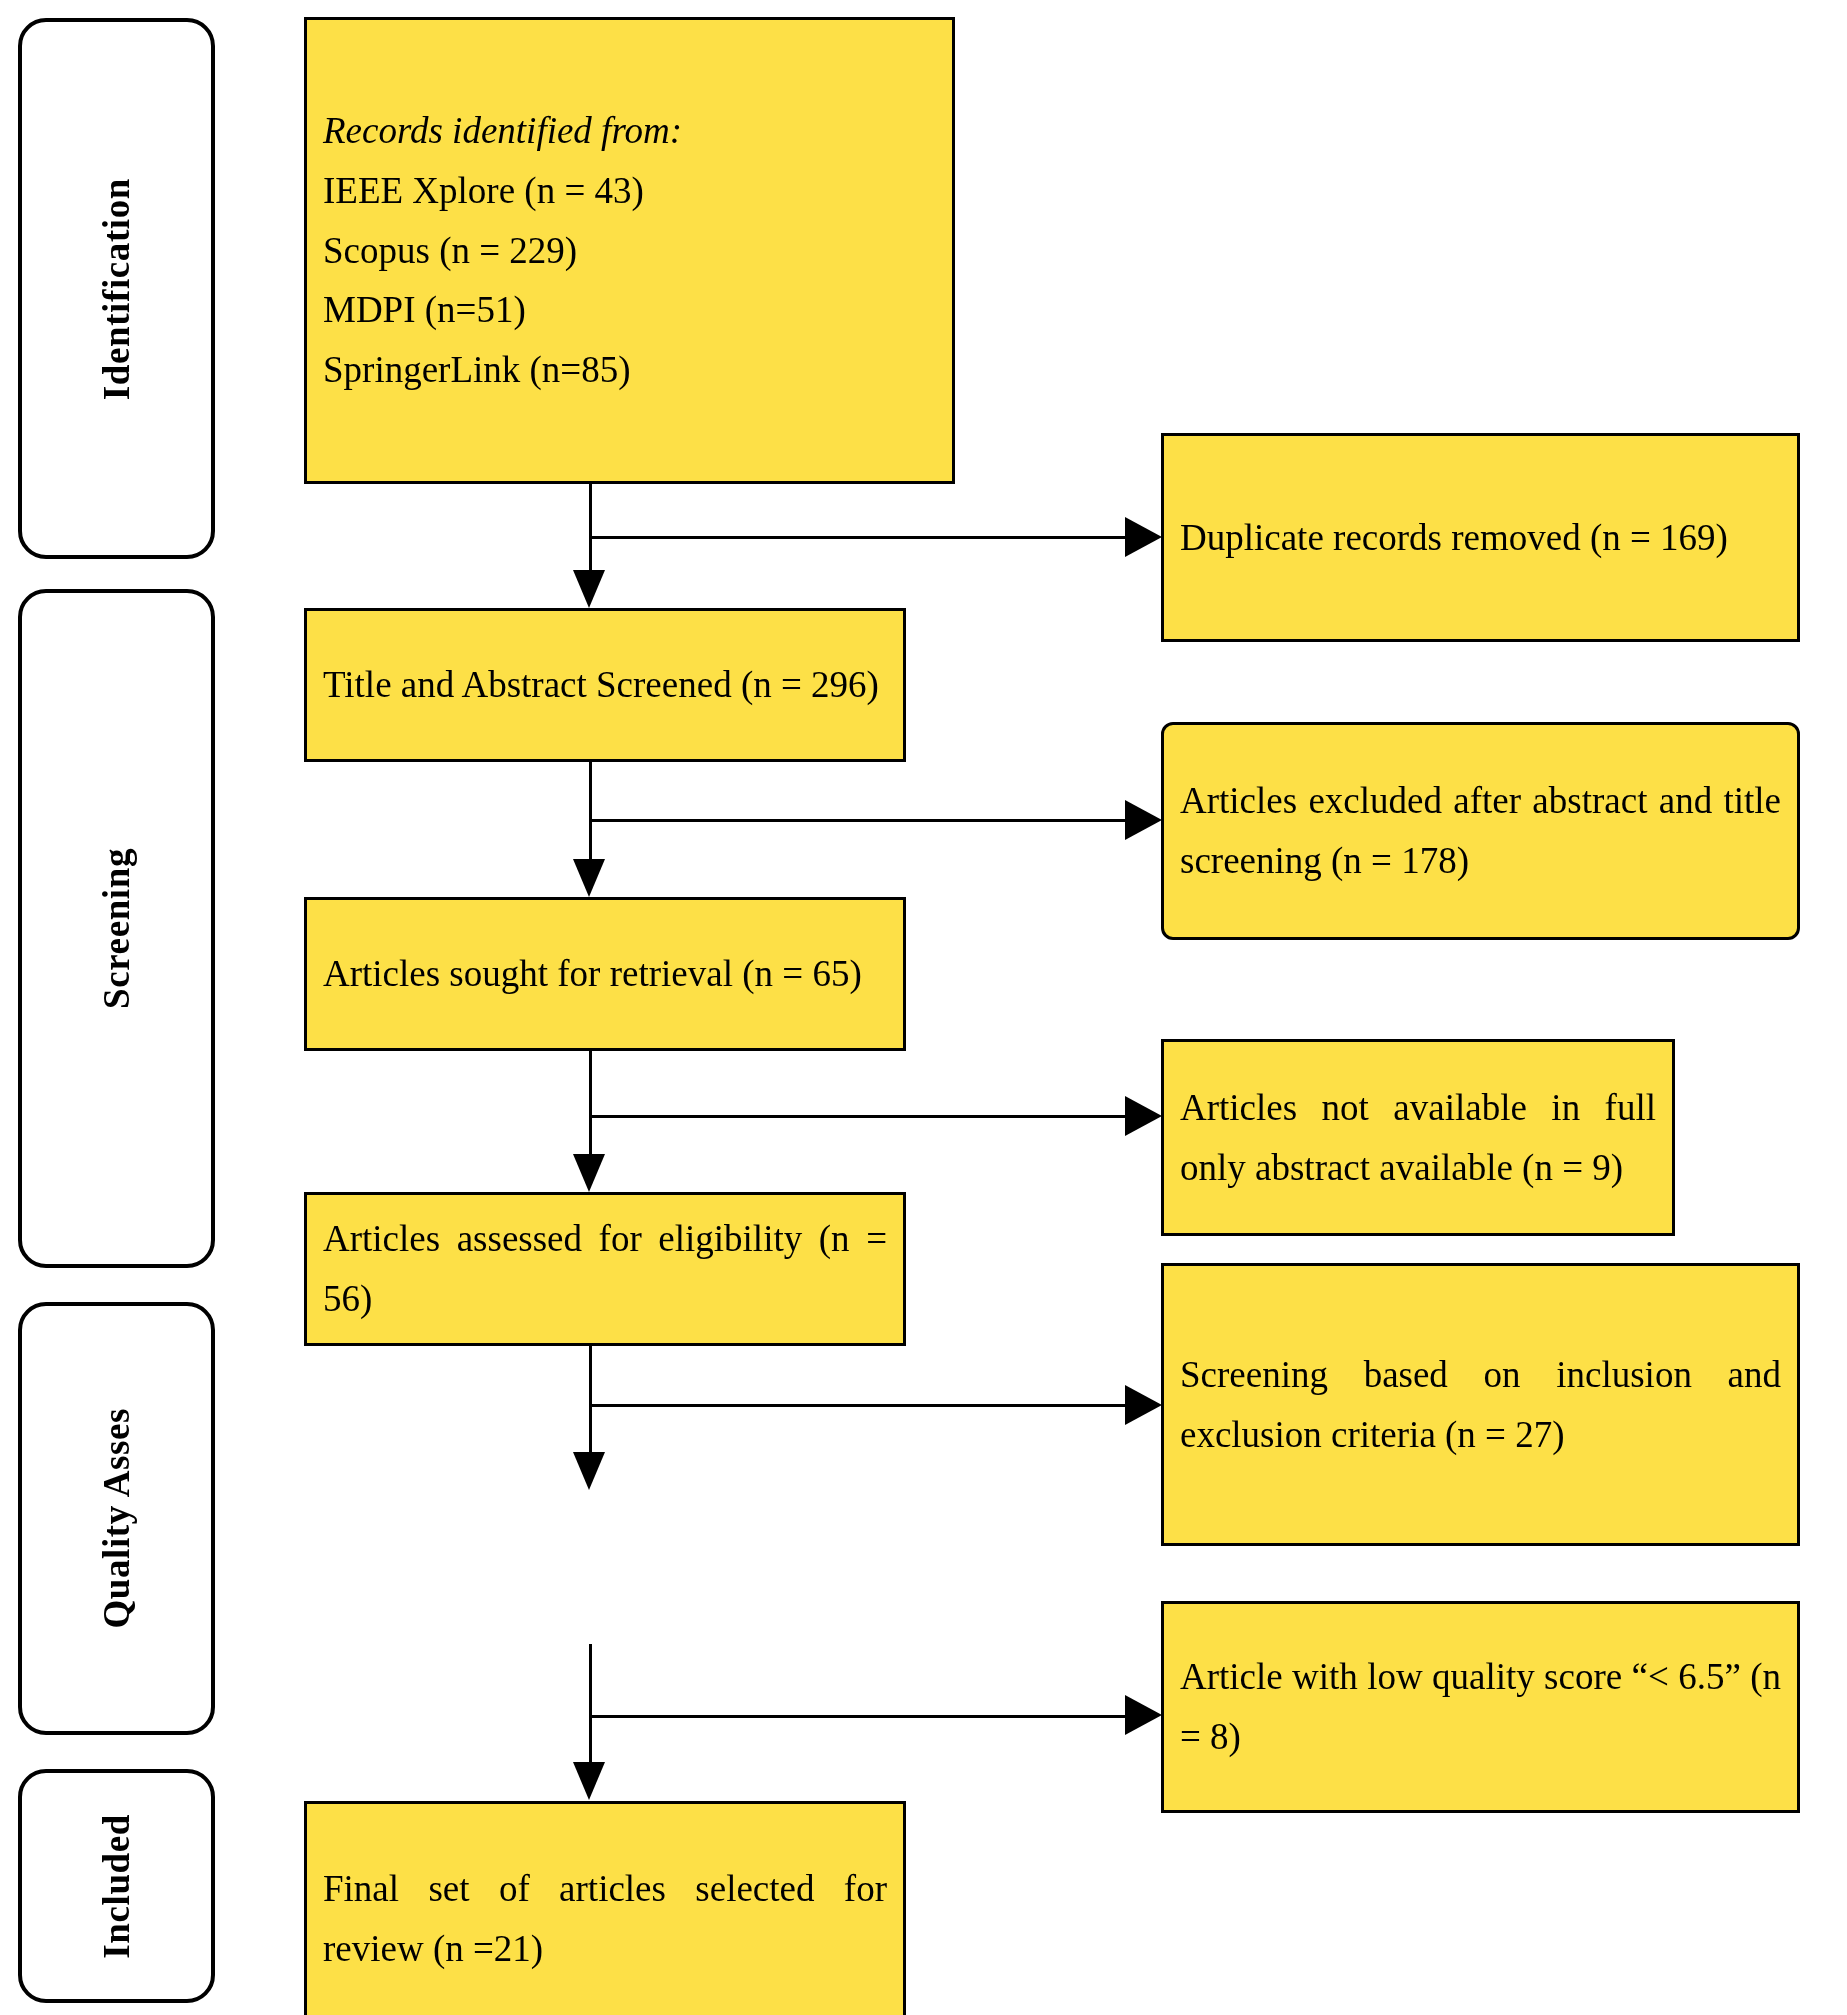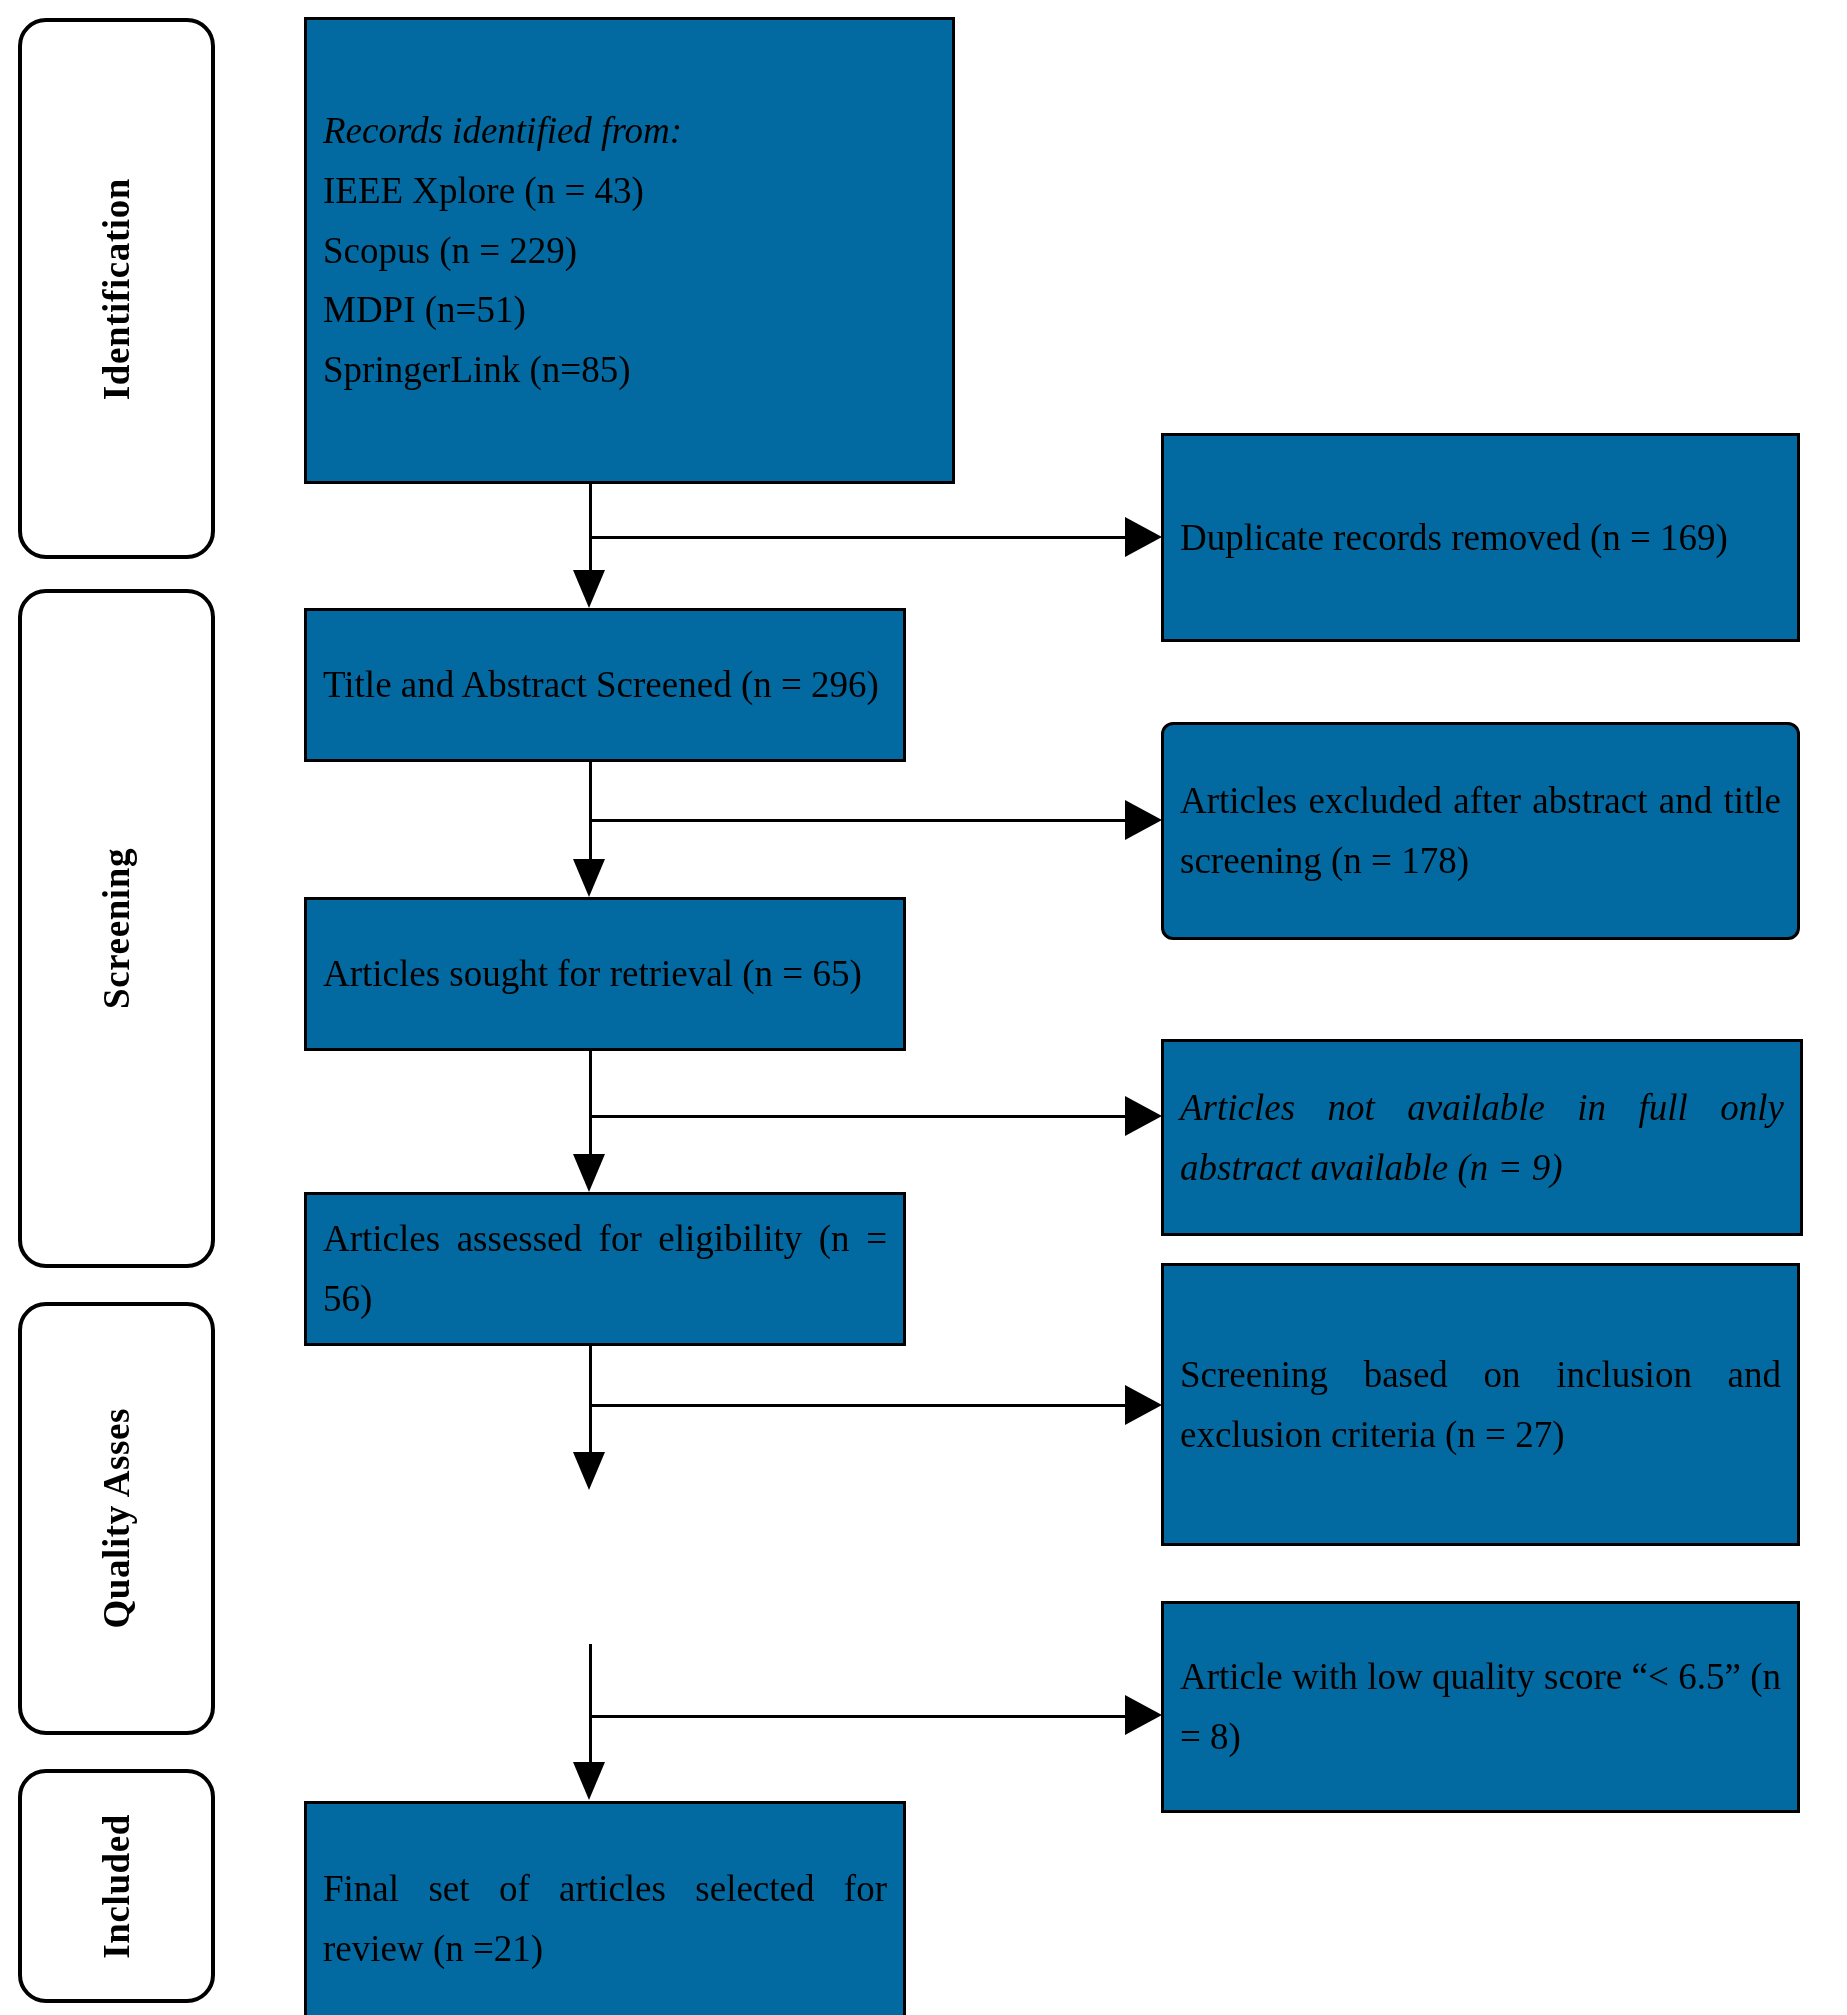--- a/index.html
+++ b/index.html
@@ -39,21 +39,21 @@
     letter-spacing: 0.6px;
     white-space: nowrap;
     color: #000000;
   }
 
   
   .proc-box {
     position: absolute;
     box-sizing: border-box;
     border: 3.1px solid #000000;
-    background: #0369a1;
+    background: #fde047;
     display: flex;
     align-items: center;
   }
   .proc-text {
     width: 100%;
     padding: 0 16px;
     font-size: 37px;
     line-height: 1.62;
     text-align: justify;
     text-justify: inter-word;
@@ -144,21 +144,21 @@
   </div>
 
   <div class="proc-box" style="left:1161px; top:433px; width:639px; height:209px;">
     <div class="proc-text">Duplicate records removed (n = 169)</div>
   </div>
 
   <div class="proc-box" style="left:1161px; top:722px; width:639px; height:218px;border-radius:12px;">
     <div class="proc-text">Articles excluded after abstract and title screening (n = 178)</div>
   </div>
 
-  <div class="proc-box" style="left:1161px; top:1039px; width:642px; height:197px;font-style:italic;">
+  <div class="proc-box" style="left:1161px; top:1039px; width:514px; height:197px;">
     <div class="proc-text">Articles not available in full only abstract available (n = 9)</div>
   </div>
 
   <div class="proc-box" style="left:1161px; top:1263px; width:639px; height:283px;">
     <div class="proc-text">Screening based on inclusion and exclusion criteria (n = 27)</div>
   </div>
 
   <div class="proc-box" style="left:1161px; top:1601px; width:639px; height:212px;">
     <div class="proc-text">Article with low quality score “&lt; 6.5” (n = 8)</div>
   </div>

